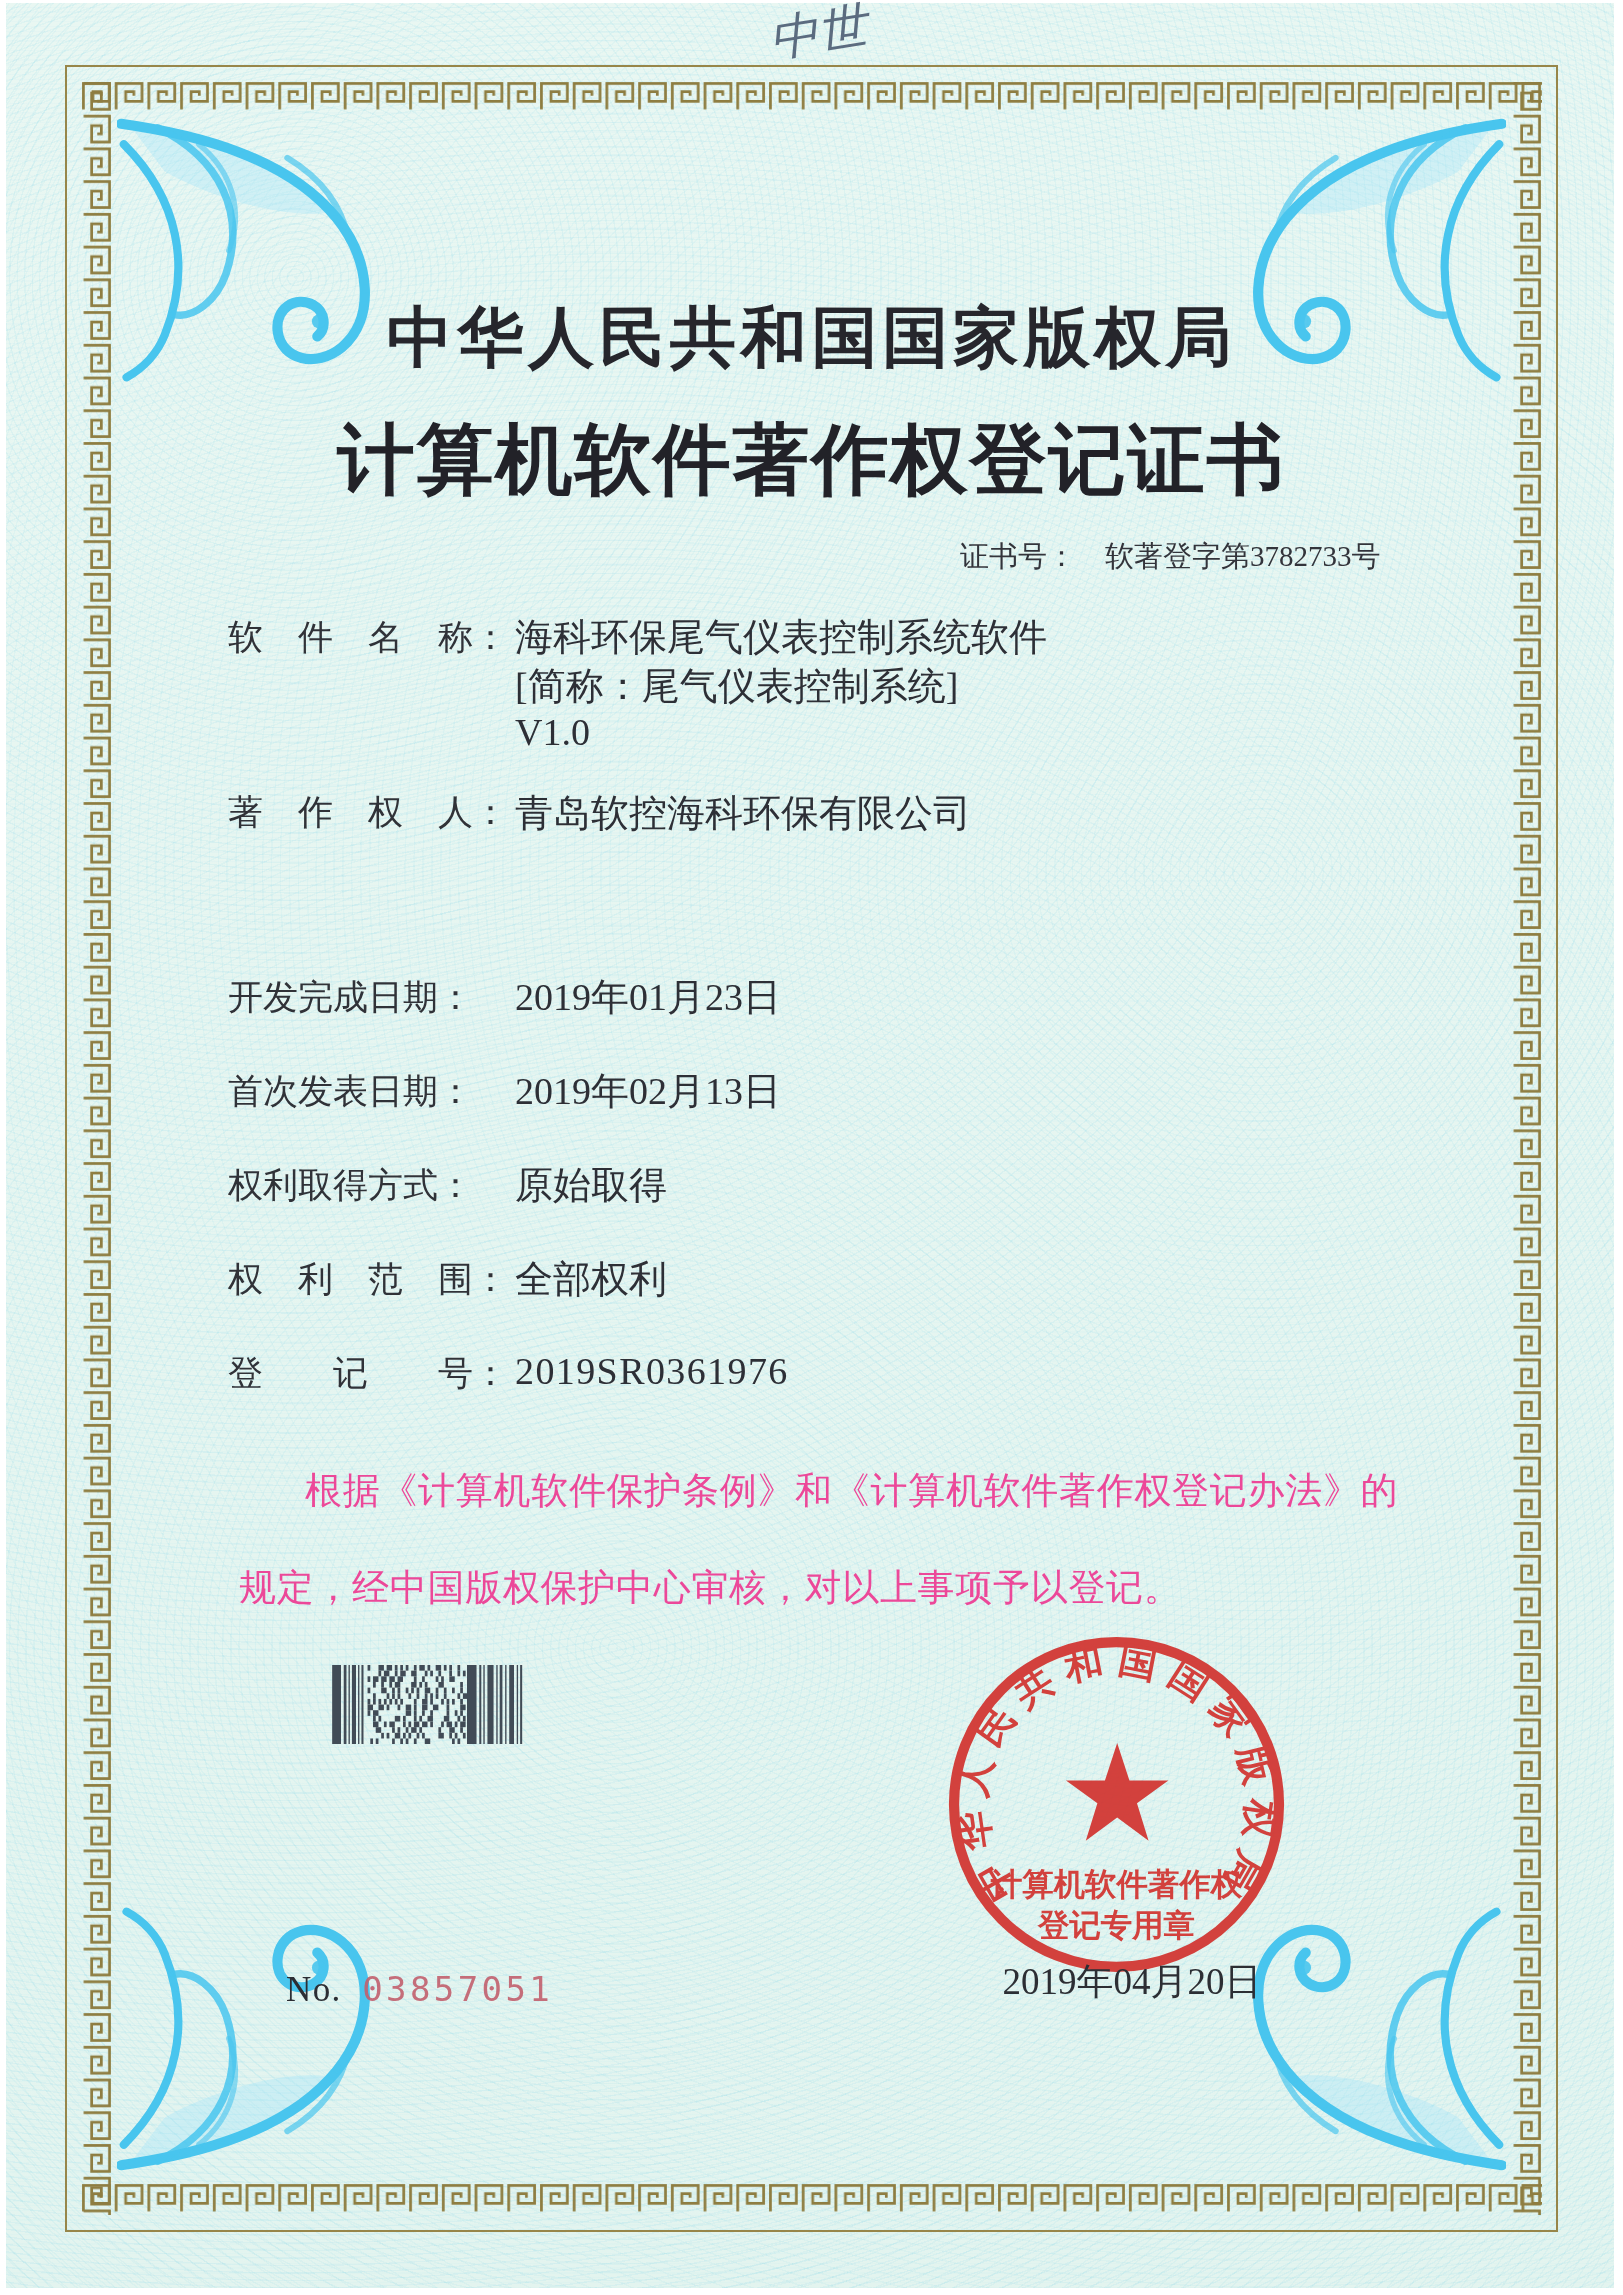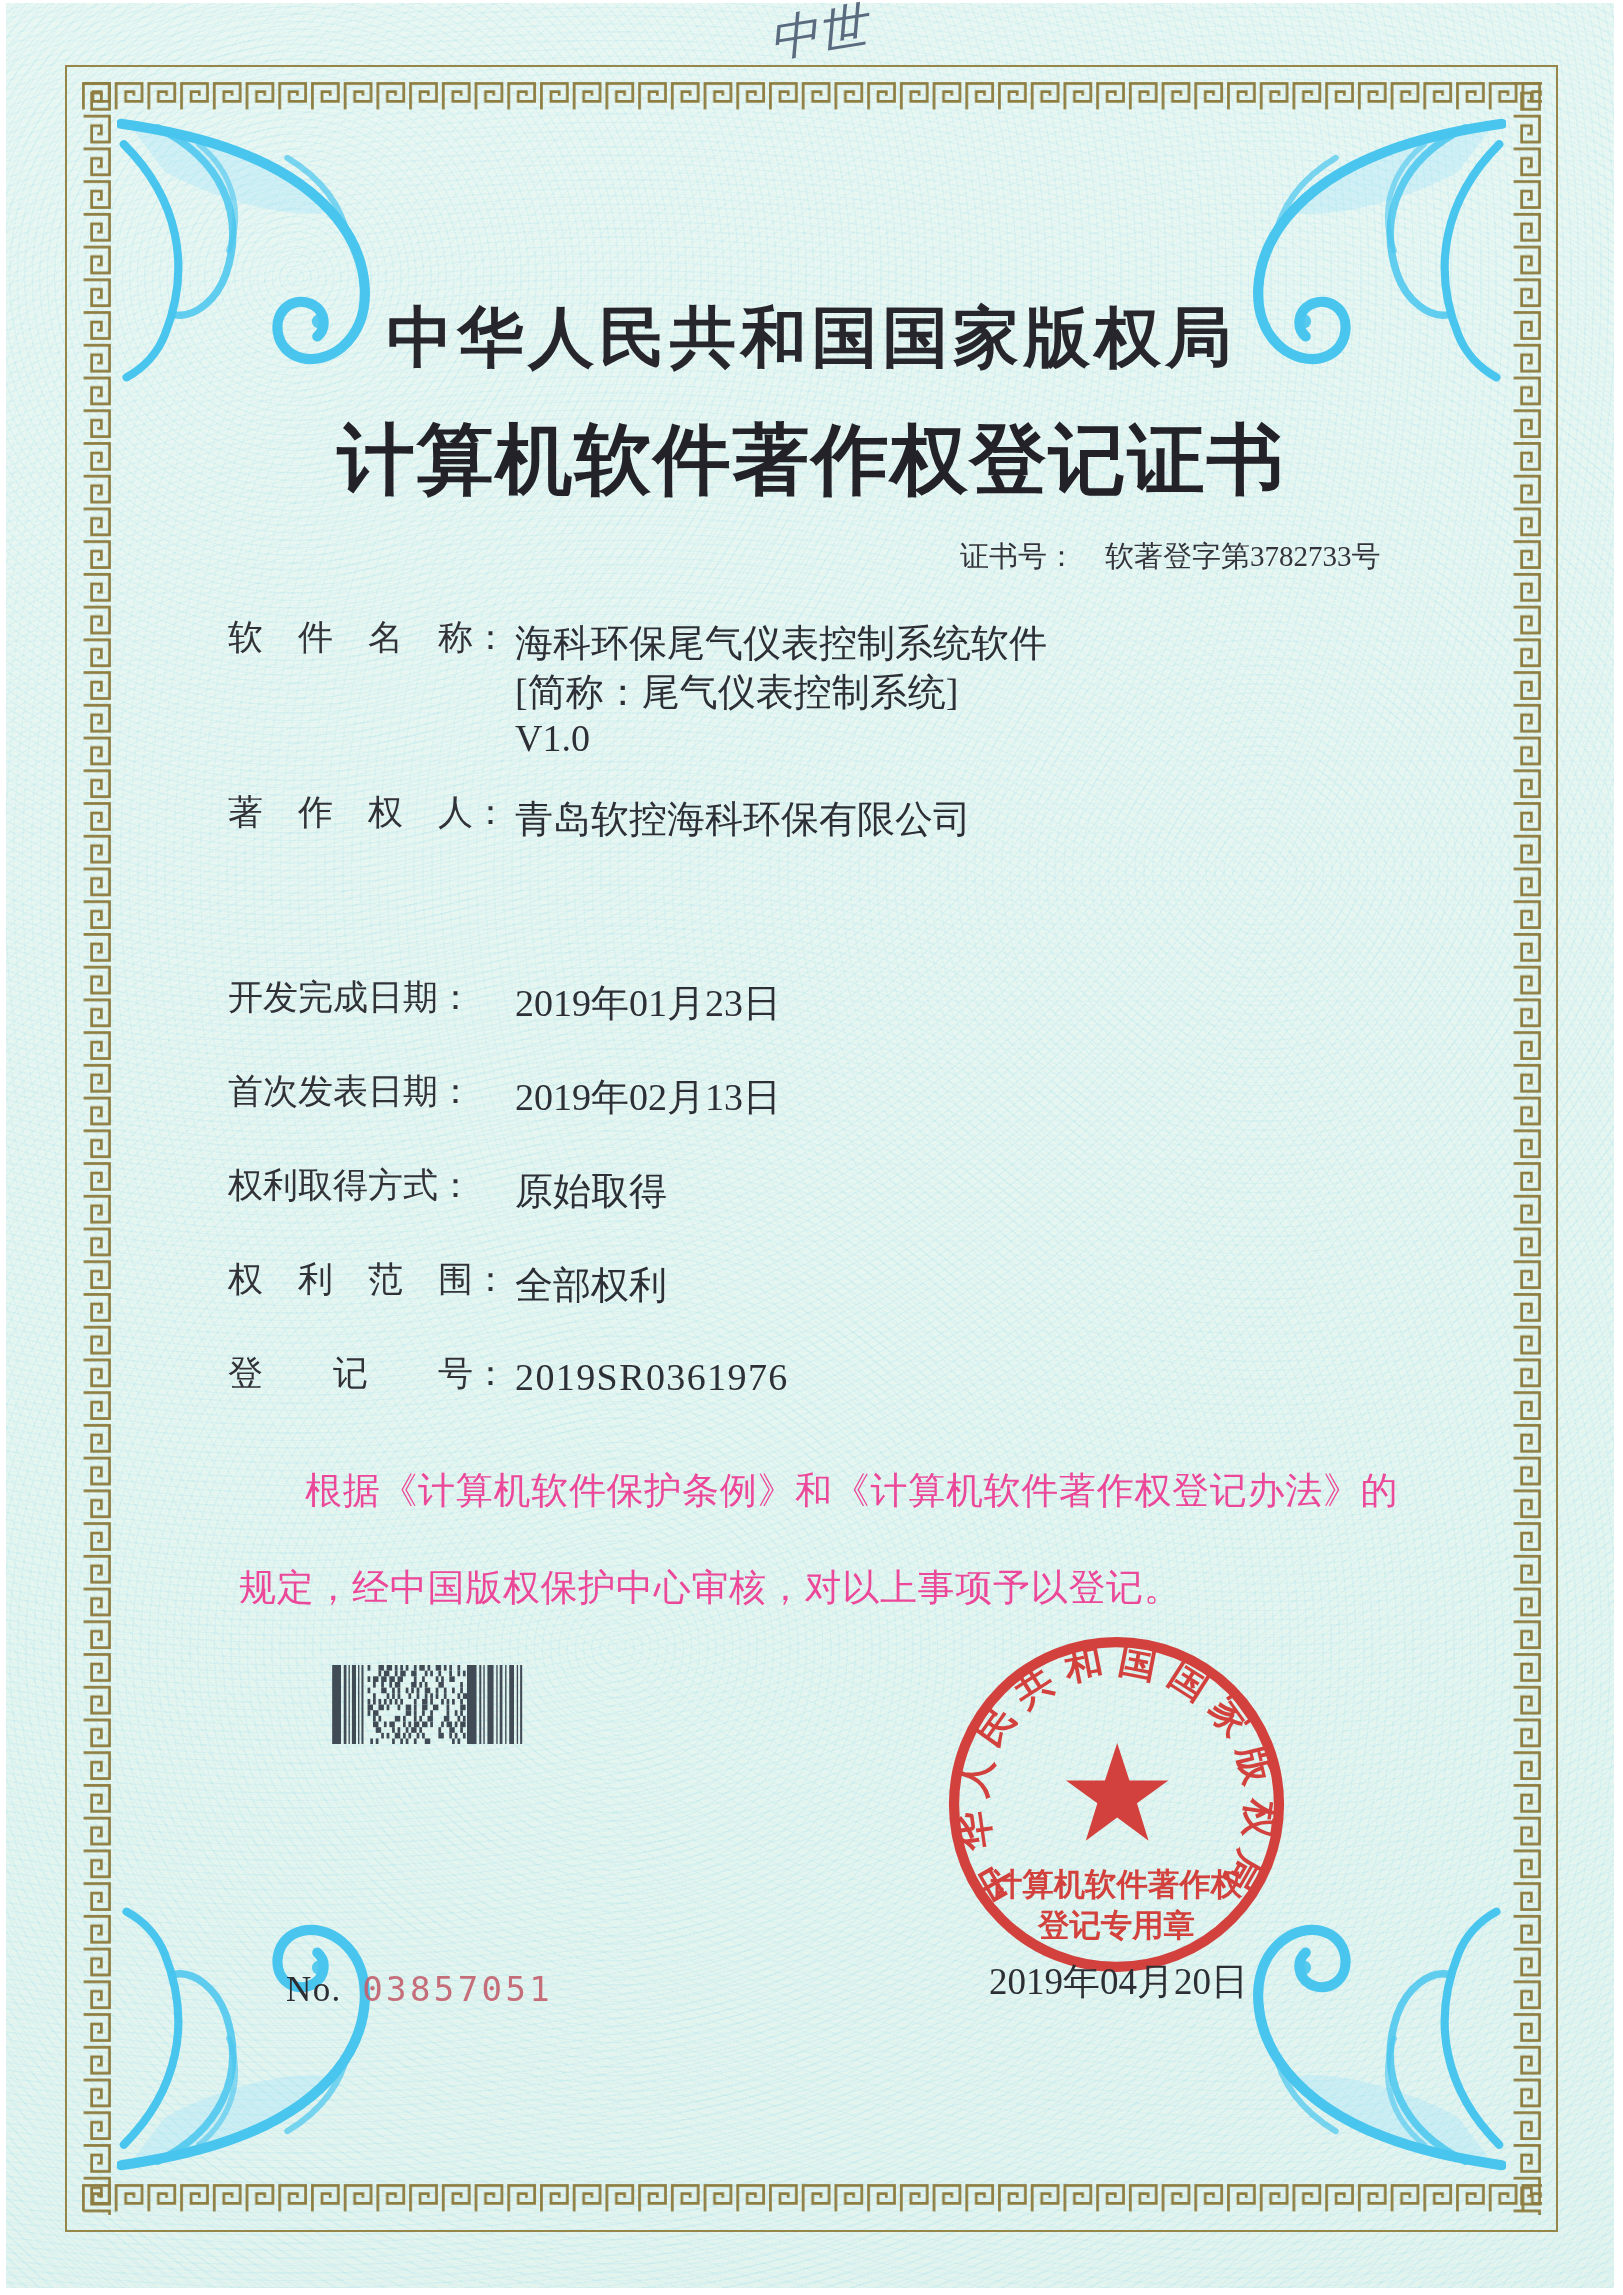--- a/index.html
+++ b/index.html
@@ -29,26 +29,26 @@
   .abs{position:absolute;white-space:nowrap;}
   #handwriting{left:769px;top:0px;font-size:49px;color:#44546c;
       transform:rotate(-9deg);font-style:italic;z-index:6;opacity:.85;}
   #authority{left:0;right:0;top:293px;text-align:center;font-size:66px;
       font-weight:bold;letter-spacing:4.8px;color:#26262c;white-space:nowrap;position:absolute;}
   #cert-title{left:0;right:0;top:409px;text-align:center;font-size:77px;
       font-weight:bold;letter-spacing:2px;color:#222228;white-space:nowrap;position:absolute;}
   #certno{left:960px;top:537px;font-size:29px;color:#33343b;}
   #certno .gap{display:inline-block;width:29px;}
   .flabel{left:228px;font-size:35px;color:#303238;text-align:right;}
-  .fvalue{left:515px;font-size:38px;color:#2d2f36;margin-top:6px;}
+  .fvalue{left:515px;font-size:38px;color:#2d2f36;}
   .para{font-size:37px;color:#ec4899;letter-spacing:0.7px;}
   #barcode{position:absolute;left:332px;top:1665px;}
   #seal{position:absolute;left:939px;top:1627px;width:355px;height:355px;
       opacity:.93;z-index:3;}
-  #seal-date{left:989px;top:1957px;width:286px;text-align:left;
+  #seal-date{left:989px;top:1957px;width:286px;text-align:center;
       font-size:37px;color:#2c2e34;z-index:5;position:absolute;}
   #serial{left:286px;top:1969px;font-size:35px;color:#2c2e34;letter-spacing:1.4px;}
   #serial .num{font-family:"DejaVu Sans Mono",monospace;font-size:34px;
       color:#c2606e;letter-spacing:3.4px;margin-left:20.5px;opacity:.9;margin-top:28px;}
   svg text{font-family:"Liberation Serif","DejaVu Serif",serif;}
 </style>
 </head>
 <body>
 
 <div id="page">

